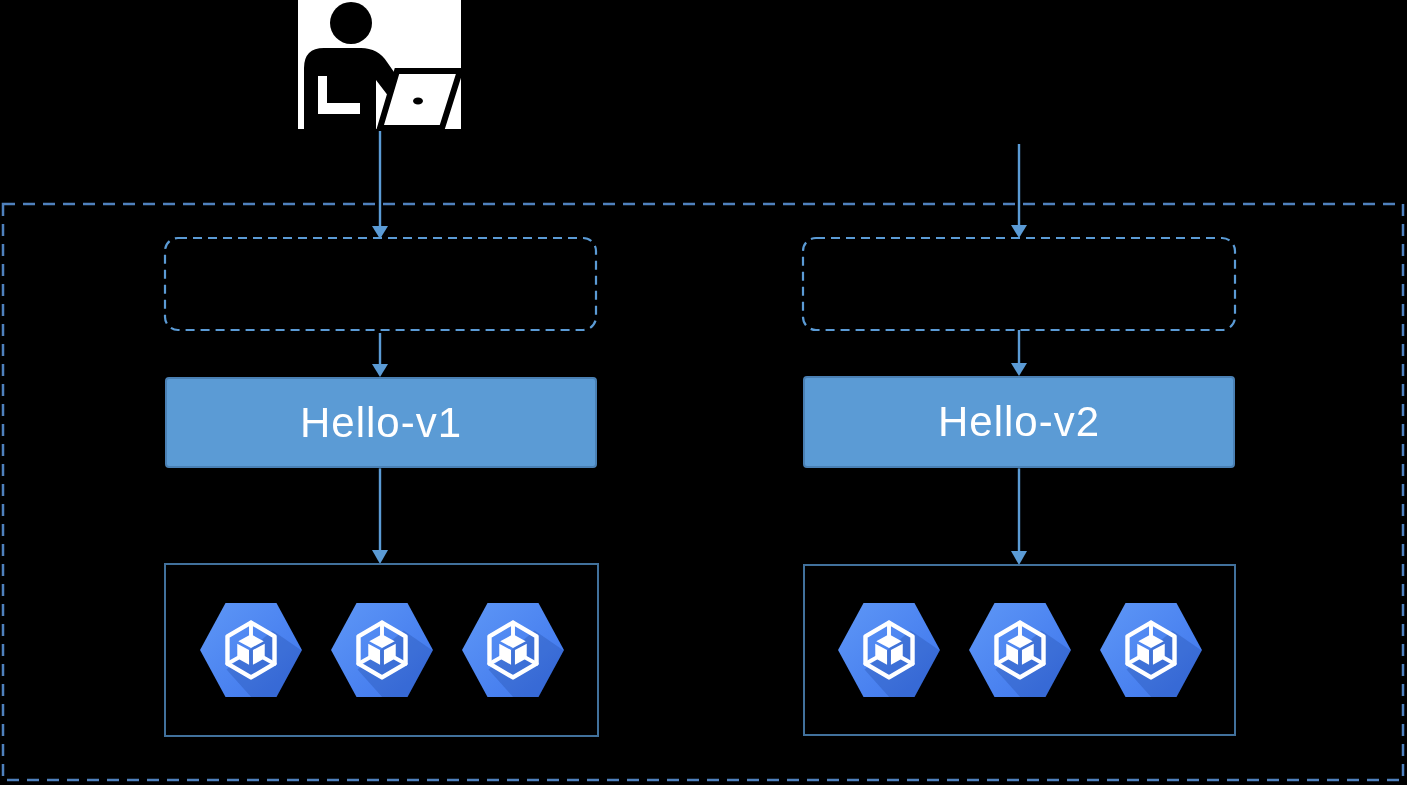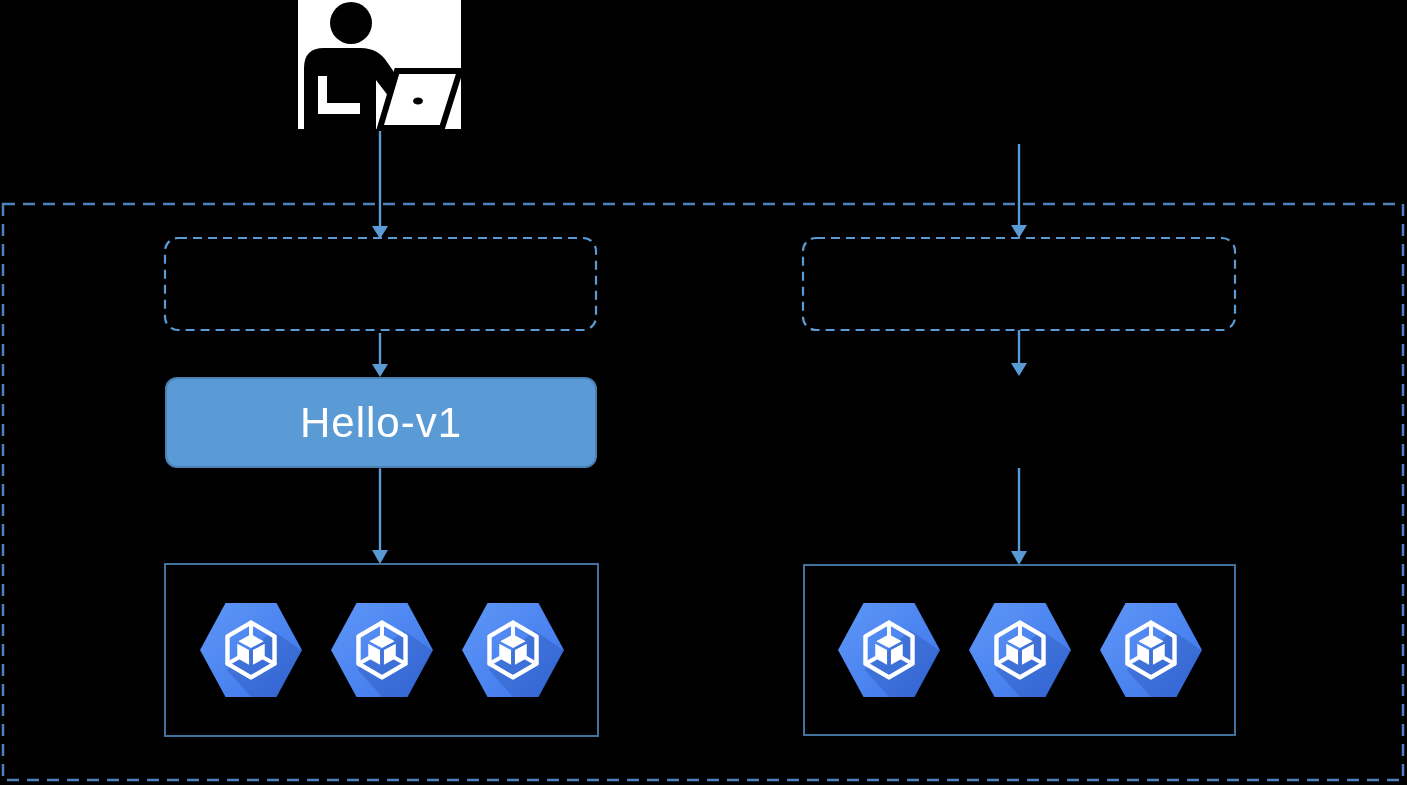--- a/index.html
+++ b/index.html
@@ -15,21 +15,21 @@
   .arrow-line{stroke:var(--line,#5b9bd5);stroke-width:2.4;fill:none;}
   .arrow-head{fill:var(--line,#5b9bd5);stroke:none;}
   
   .person-card{
     position:absolute;left:298px;top:0;width:163px;height:129px;
     background:var(--white,#fff);
   }
   .person-card svg{display:block;width:100%;height:100%;}
   
   .service-box{
-    position:absolute;border-radius:12px;
+    position:absolute;border-radius:4px;
     background:var(--accent,#5b9bd5);
     border:2px solid var(--accent-border,#4a80b4);
     display:flex;align-items:center;justify-content:center;
     box-shadow:1px 1px 0 rgba(0,0,0,0.35);
   }
   .service-box.v1{left:165px;top:377px;width:428px;height:87px;}
   .service-box.v2{left:803px;top:376px;width:428px;height:88px;}
   .service-label{
     color:#fff;font-size:42px;font-weight:300;letter-spacing:1px;line-height:1;
   }
@@ -111,20 +111,23 @@
       <path d="M6 129 L6 68 Q6 48 26 48 L63 48 Q80 48 89 62 L105 85 L91 97 L78 80 L78 129 Z" fill="#000"></path>
       <path d="M20 76 L29 76 L29 103 L62 103 L62 114 L20 114 Z" fill="#fff"></path>
       <polygon points="99,71 162,71 144,128 82,128" fill="#fff" stroke="#000" stroke-width="6"></polygon>
       <ellipse cx="120" cy="101" rx="5" ry="3.5" fill="#000"></ellipse>
     </svg>
   </div>
 
   <div class="service-box v1">
     <span class="service-label">Hello-v1</span>
   </div>
+  <div class="service-box v2">
+    <span class="service-label">Hello-v2</span>
+  </div>
 
   <div class="pods-box v1">
     <div class="pod">
       <svg viewBox="0 0 108 100">
         <polygon class="hex-body" points="28,2 80,2 106,50 80,98 28,98 2,50"></polygon>
         <g clip-path="url(#gke-hexclip)">
           <polygon class="hex-shadow" points="76,30 29,70 56,100 86,100 108,52"></polygon>
         </g>
         <polygon class="hex-white" stroke-width="4.5" points="54,22 78,36 78,64 54,78 30,64 30,36"></polygon>
         <path class="hex-white" stroke-width="4" d="M54 22 L54 35 M30 64 L41 58 M78 64 L67 58"></path>

